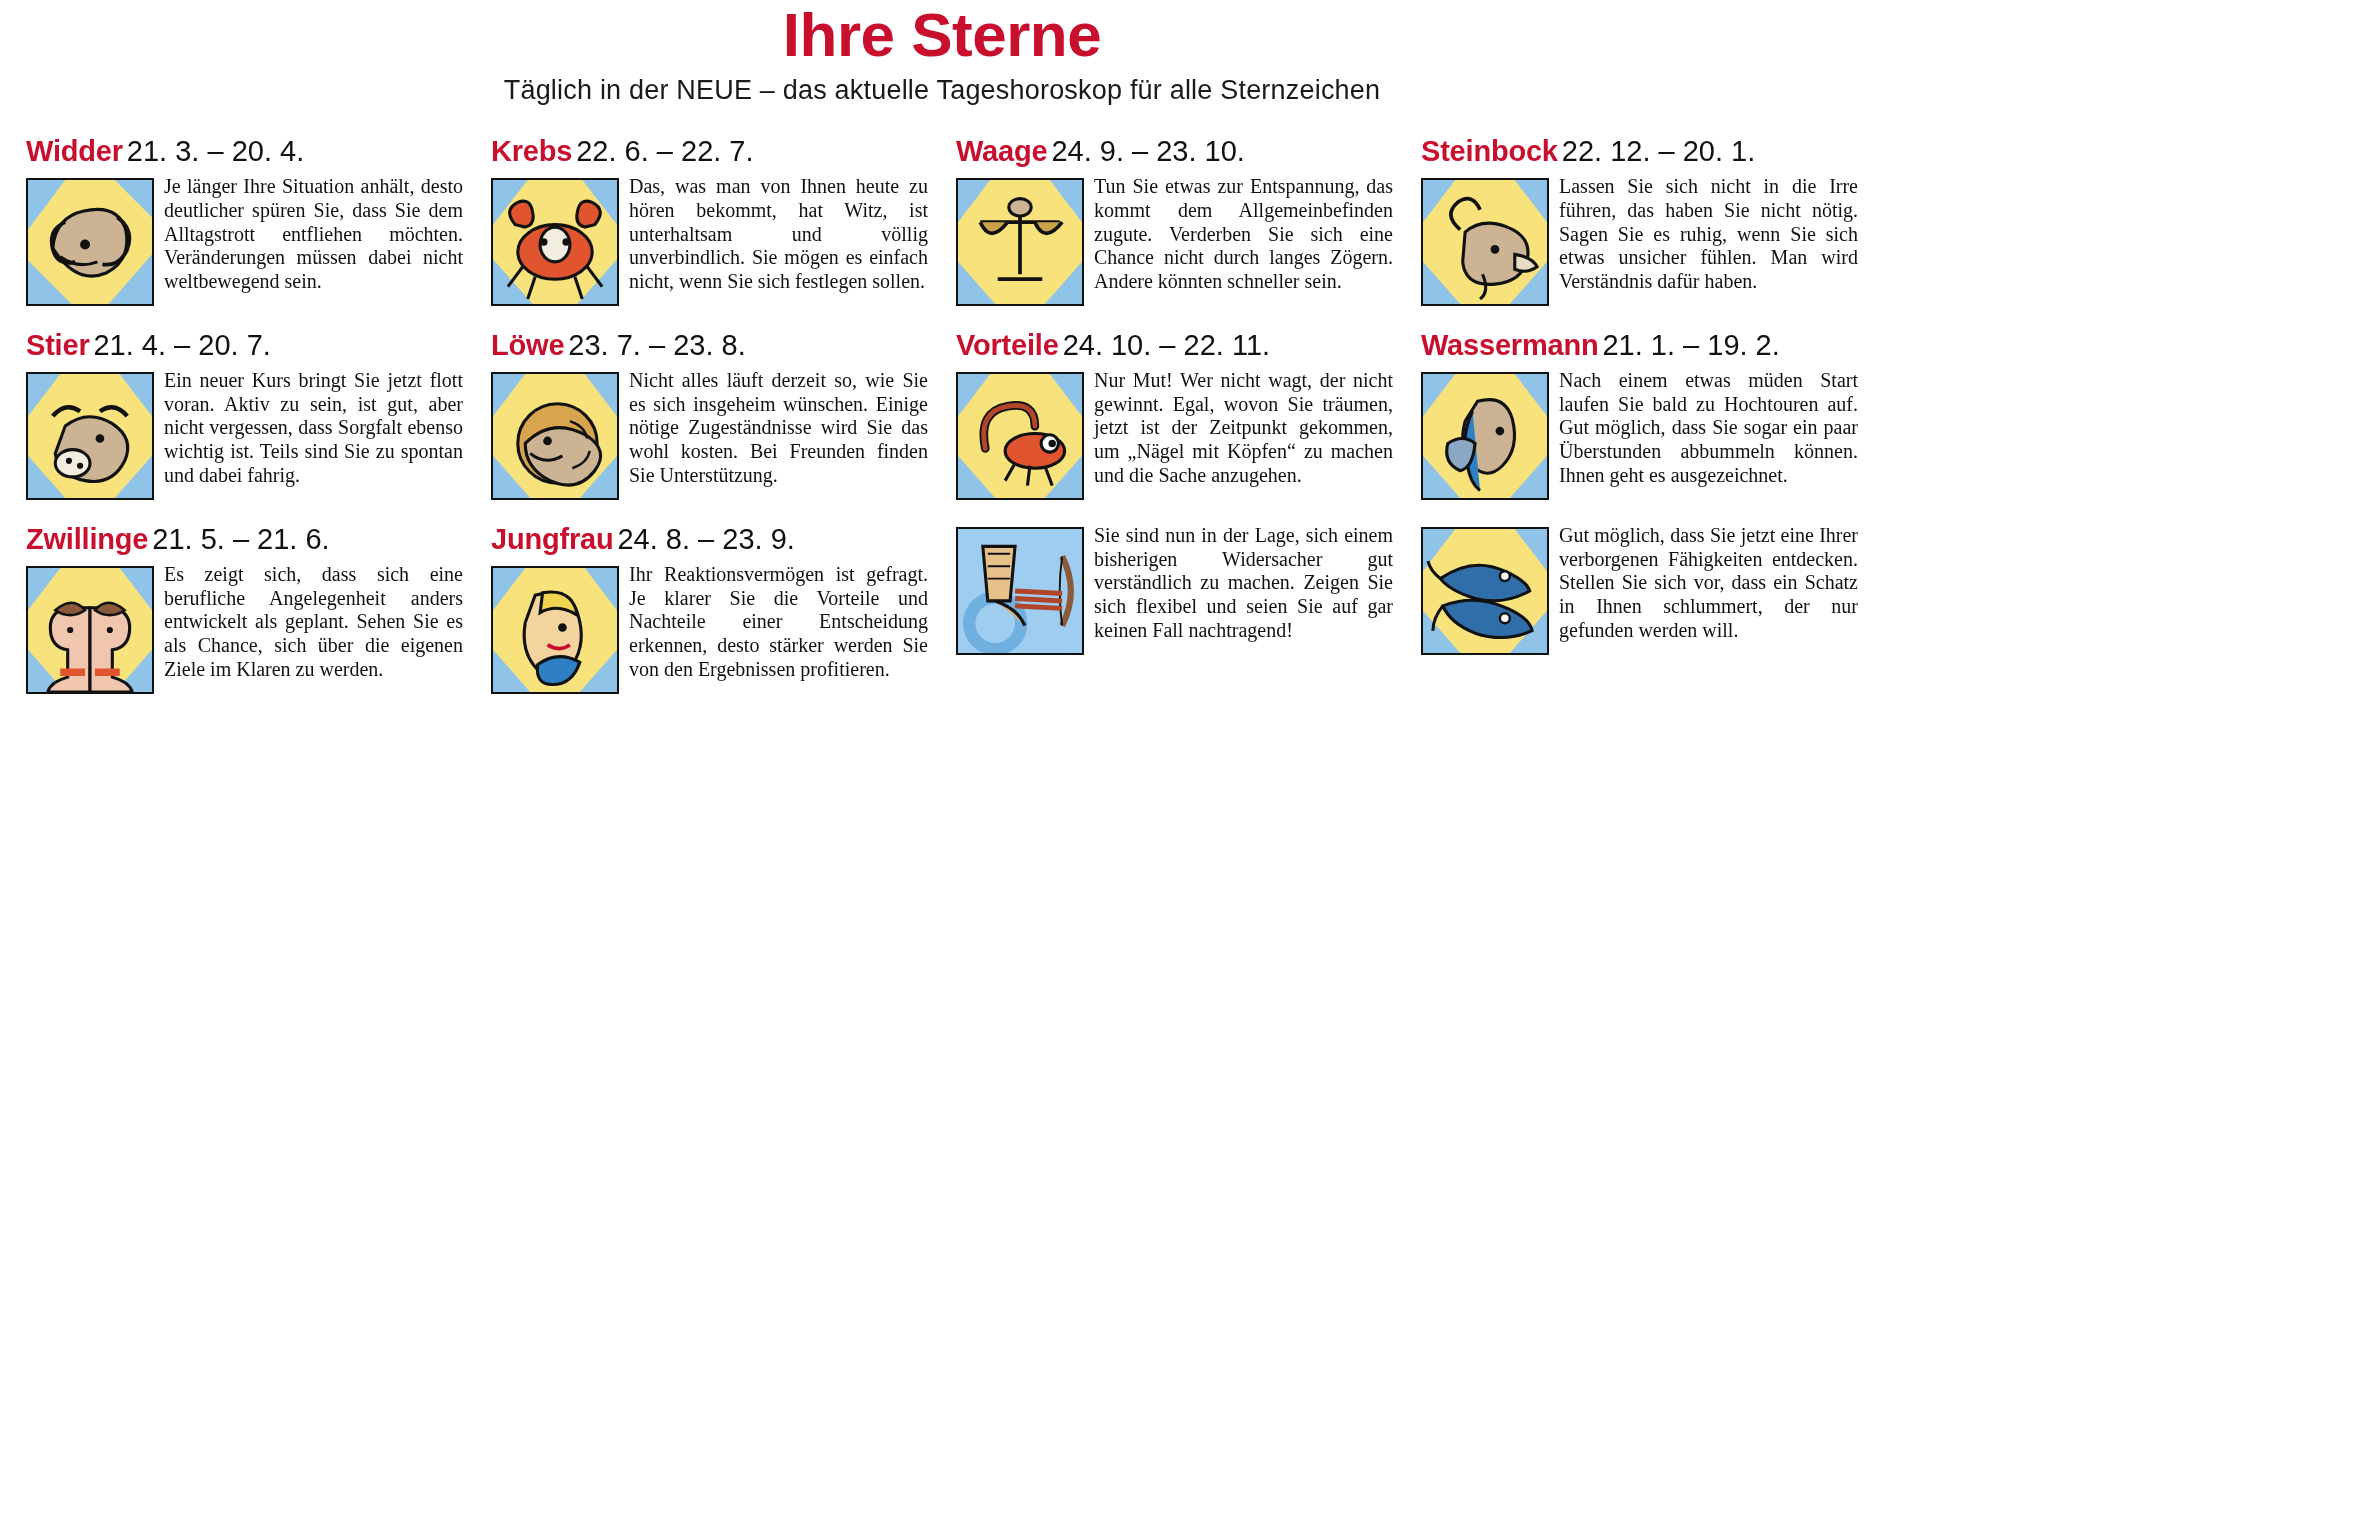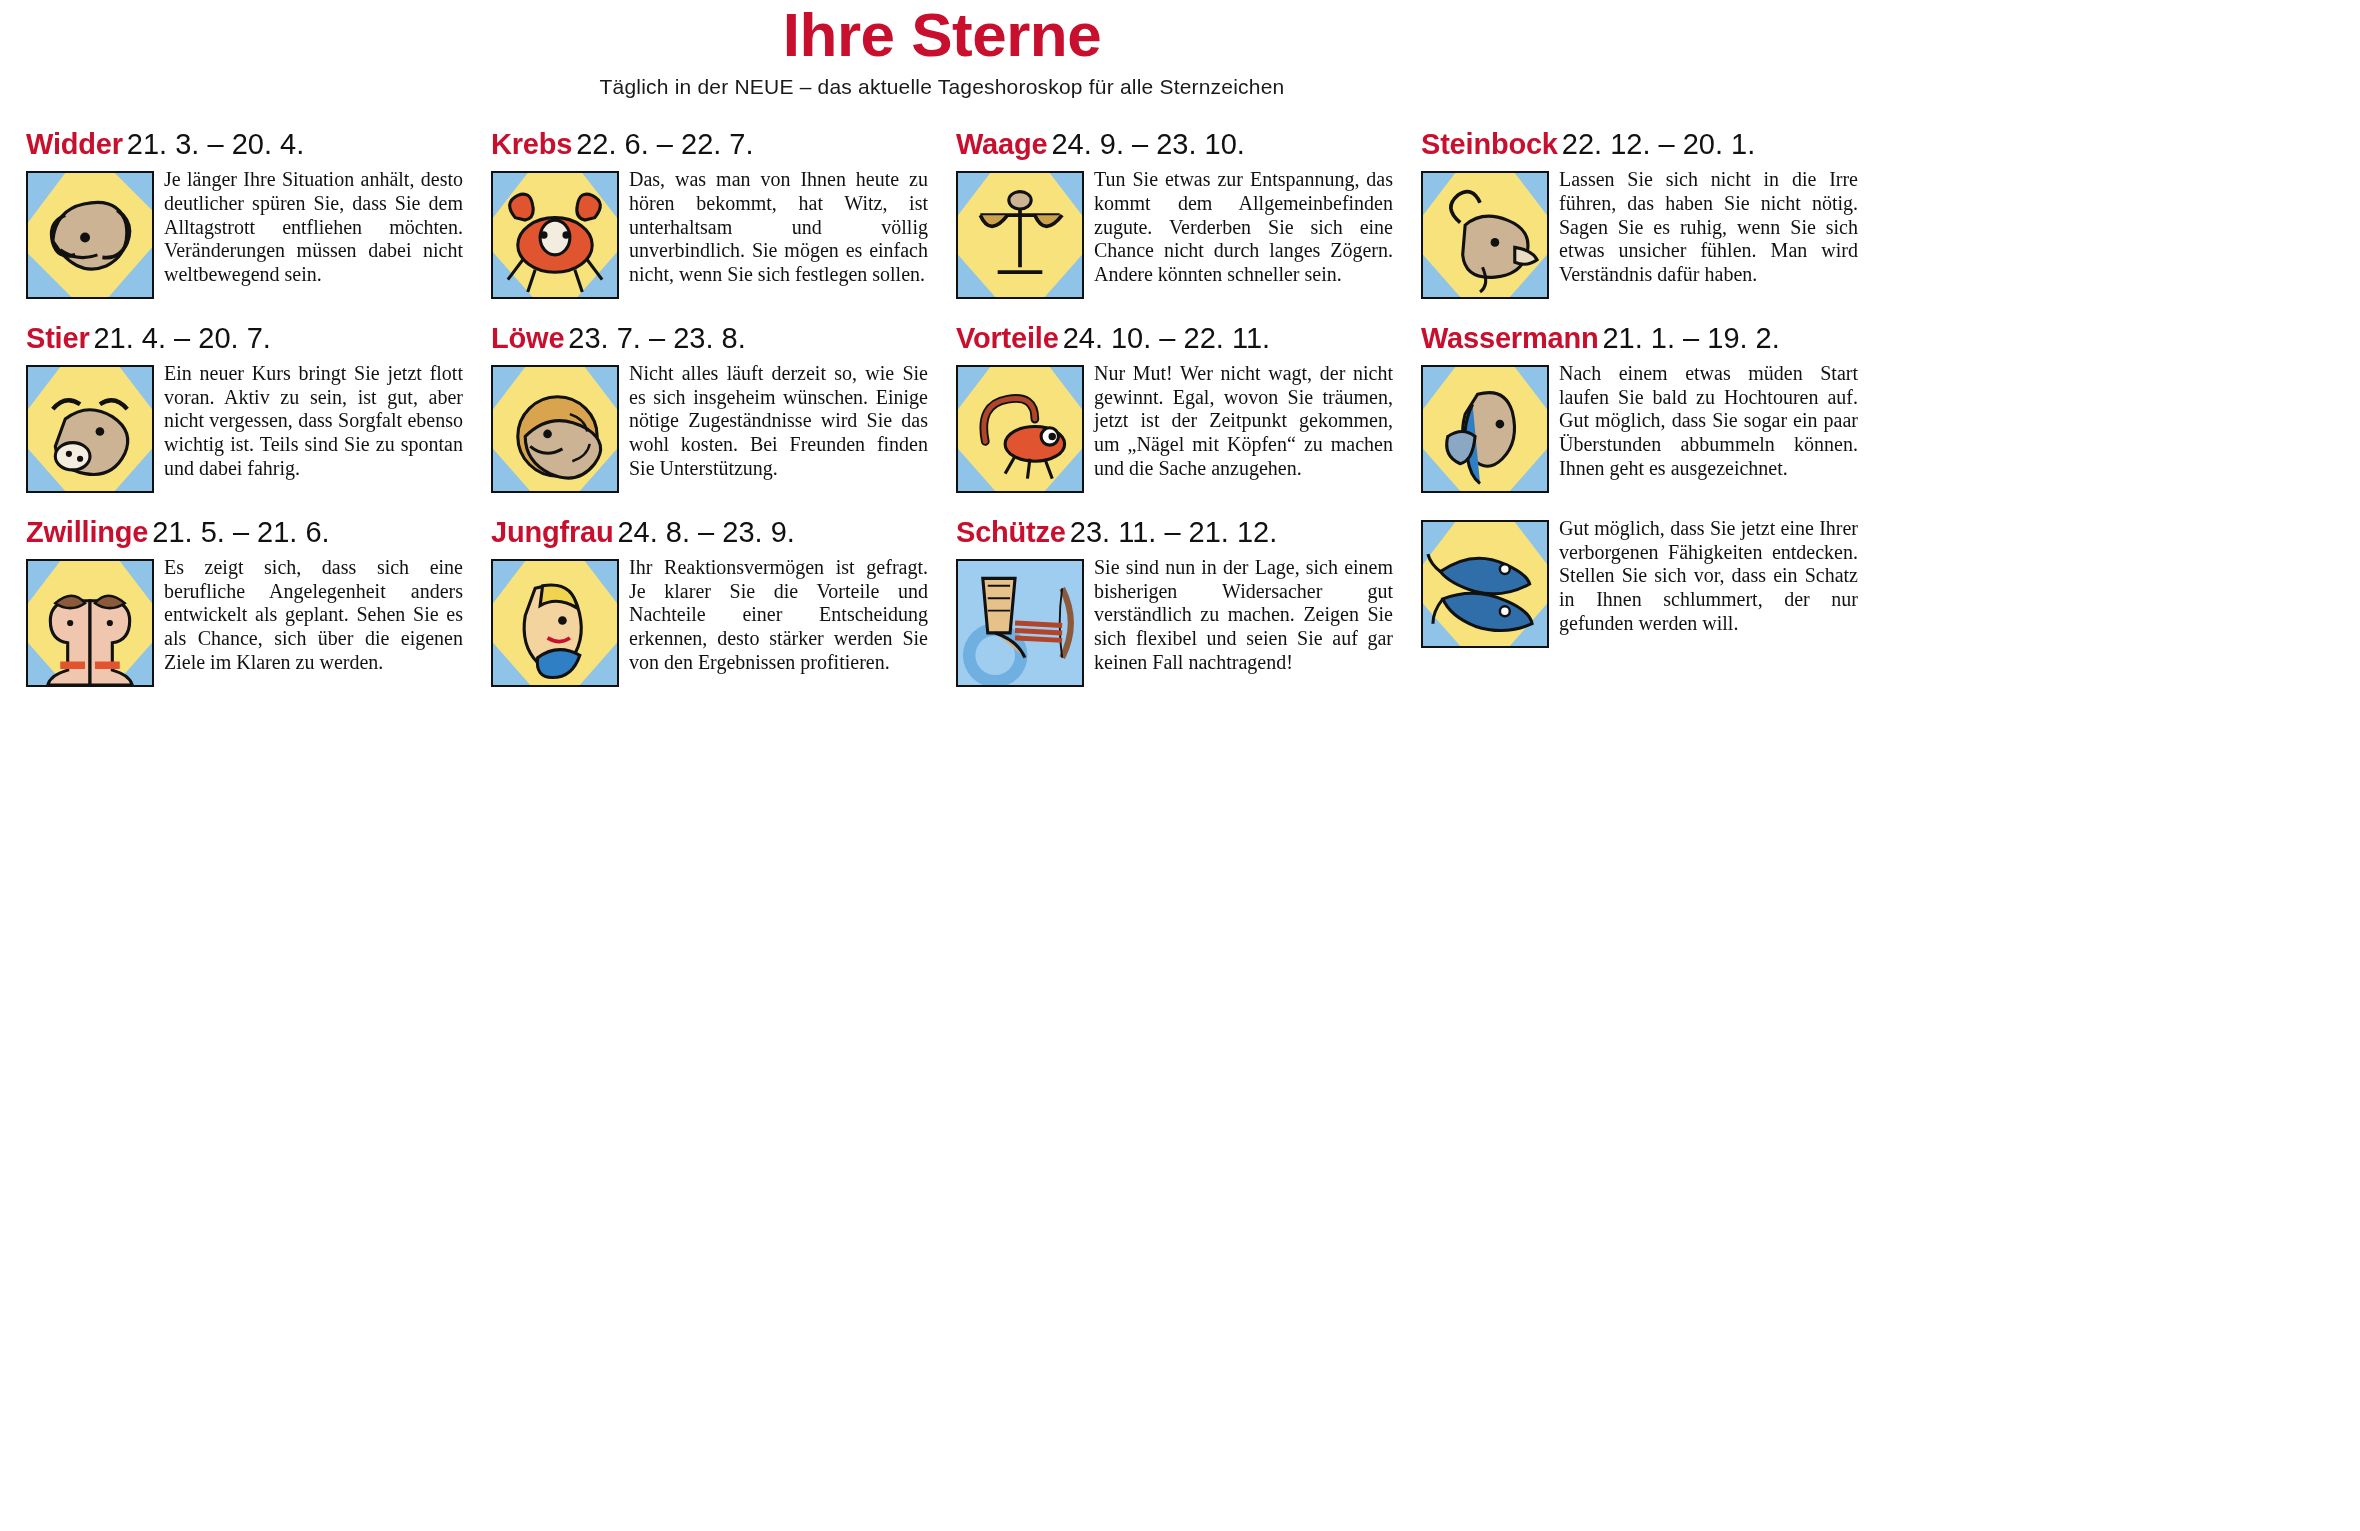--- a/index.html
+++ b/index.html
@@ -30,21 +30,21 @@
     font-family: "Liberation Sans", sans-serif;
     font-weight: bold;
     font-size: 62px;
     letter-spacing: -0.5px;
     color: #c8102e;
     line-height: 1.05;
   }
   .masthead .subtitle {
     margin-top: 8px;
     font-family: "Liberation Sans", sans-serif;
-    font-size: 21px;
+    font-size: 27px;
     color: #1a1a1a;
     letter-spacing: 0.2px;
   }
   .grid {
     margin-top: 22px;
     display: grid;
     grid-template-columns: repeat(4, 1fr);
     grid-template-rows: repeat(3, auto);
     column-gap: 28px;
     row-gap: 14px;
@@ -365,23 +365,20 @@
             <circle cx="56" cy="48" r="3.5" fill="#111"></circle>
             <path d="M44 62 q10 6 18 0" fill="none" stroke="#c8102e" stroke-width="3"></path>
             <path d="M36 78 q16 -12 34 -2 q-6 18 -22 18 q-14 0 -12 -16z" fill="#2f7fc4" stroke="#111" stroke-width="2.5"></path>
           </svg>
         </div>
         <span class="text">Ihr Reaktionsvermögen ist gefragt. Je klarer Sie die Vorteile und Nachteile einer Entscheidung erkennen, desto stärker werden Sie von den Ergebnissen profitieren.</span>
       </div>
     </div>
 
     <div class="sign">
-      <div class="sign-head">
-        <span class="sign-name">Schütze</span><span class="sign-dates">23. 11. – 21. 12.</span>
-      </div>
       <div class="sign-body">
         <div class="thumb">
           <svg viewBox="0 0 100 100" preserveAspectRatio="none">
             <rect width="100" height="100" fill="#9fcdf0"></rect>
             <g fill="#6fb0e0">
               <circle cx="30" cy="76" r="26"></circle>
                 <circle cx="30" cy="76" r="16" fill="#9fcdf0"></circle>
             </g>
             <path d="M20 14 h26 l-4 44 h-18z" fill="#e6c28a" stroke="#111" stroke-width="2.5"></path>
             <path d="M24 20 h18 M24 30 h18 M24 40 h18" stroke="#111" stroke-width="1.5"></path>

